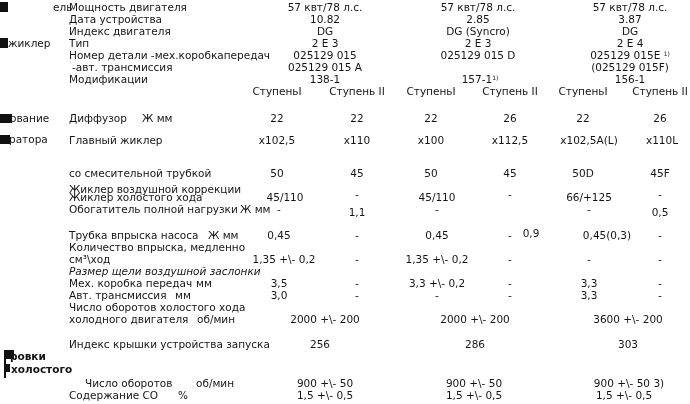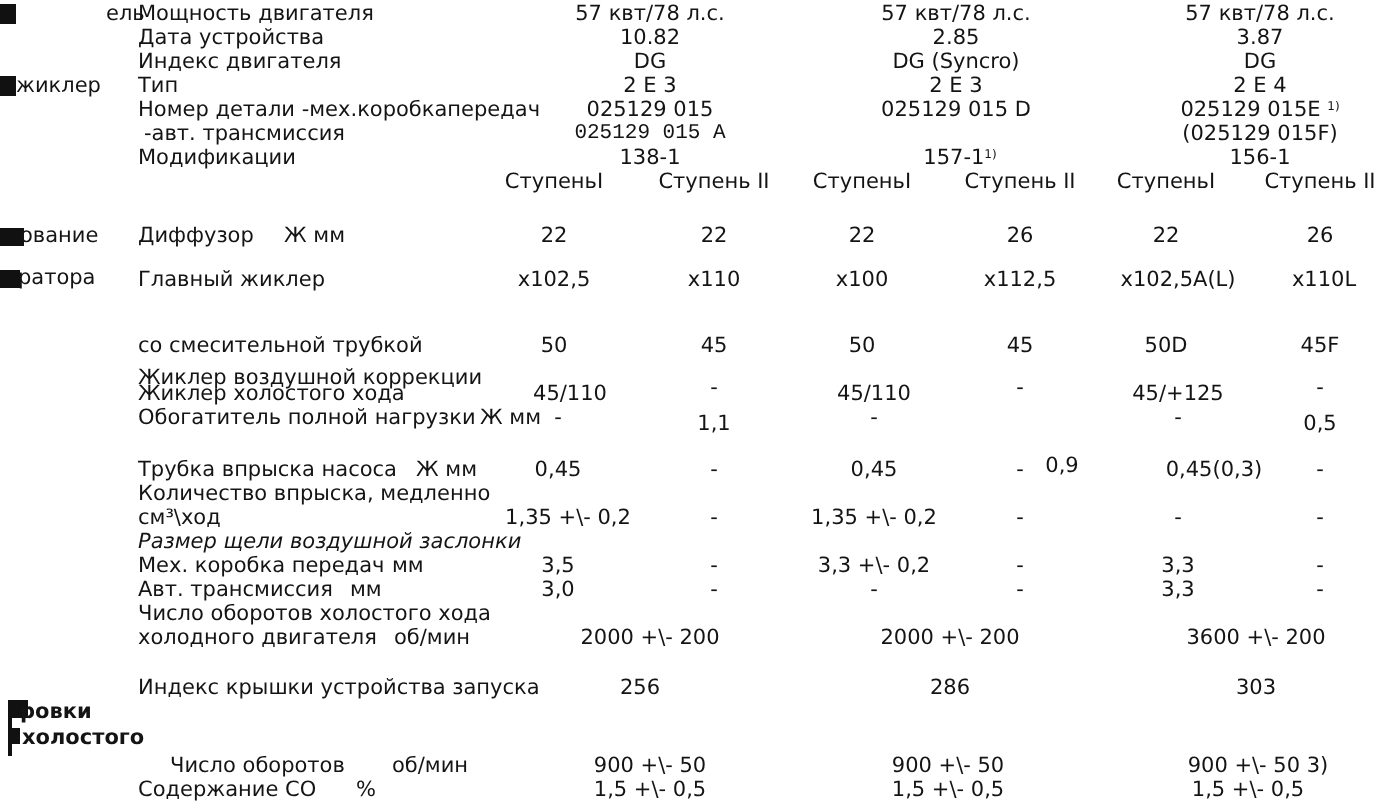--- a/index.html
+++ b/index.html
@@ -46,21 +46,21 @@
 <span class="t c" style="left:325px;top:37px;">2 E 3</span>
 <span class="t c" style="left:478px;top:37px;">2 E 3</span>
 <span class="t c" style="left:630px;top:37px;">2 E 4</span>
 
 <span class="t" style="left:69px;top:49px;">Номер детали -мех.коробкапередач</span>
 <span class="t c" style="left:325px;top:49px;">025129 015</span>
 <span class="t c" style="left:478px;top:49px;">025129 015 D</span>
 <span class="t c" style="left:630px;top:49px;"><span>025129 015E</span> <sup>1)</sup></span>
 
 <span class="t" style="left:72px;top:61px;">-авт. трансмиссия</span>
-<span class="t c" style="left:325px;top:61px;font-family:Liberation Mono, monospace;">025129 015 A</span>
+<span class="t c" style="left:325px;top:61px;">025129 015 A</span>
 <span class="t c" style="left:630px;top:61px;">(025129 015F)</span>
 
 <span class="t" style="left:69px;top:73px;">Модификации</span>
 <span class="t c" style="left:325px;top:73px;">138-1</span>
 <span class="t c" style="left:480px;top:73px;"><span>157-1</span><sup>1)</sup></span>
 <span class="t c" style="left:630px;top:73px;">156-1</span>
 
 <span class="t c" style="left:277px;top:85px;">СтупеньI</span>
 <span class="t c" style="left:357px;top:85px;">Ступень II</span>
 <span class="t c" style="left:431px;top:85px;">СтупеньI</span>
@@ -92,21 +92,21 @@
 <span class="t c" style="left:431px;top:167px;">50</span>
 <span class="t c" style="left:510px;top:167px;">45</span>
 <span class="t c" style="left:583px;top:167px;">50D</span>
 <span class="t c" style="left:660px;top:167px;">45F</span>
 
 <span class="t" style="left:69px;top:191px;">Жиклер холостого хода</span>
 <span class="t c" style="left:285px;top:191px;">45/110</span>
 <span class="t c" style="left:357px;top:188px;">-</span>
 <span class="t c" style="left:437px;top:191px;">45/110</span>
 <span class="t c" style="left:510px;top:188px;">-</span>
-<span class="t c" style="left:589px;top:191px;">45/+125</span>
+<span class="t c" style="left:589px;top:191px;">66/+125</span>
 <span class="t c" style="left:660px;top:188px;">-</span>
 
 <span class="t" style="left:69px;top:203px;">Обогатитель полной нагрузки</span>
 <span class="t" style="left:240px;top:203px;">Ж мм</span>
 <span class="t c" style="left:279px;top:203px;">-</span>
 <span class="t c" style="left:357px;top:206px;">1,1</span>
 <span class="t c" style="left:437px;top:203px;">-</span>
 <span class="t c" style="left:531px;top:206px;margin-top:21px;">0,9</span>
 <span class="t c" style="left:589px;top:203px;">-</span>
 <span class="t c" style="left:660px;top:206px;">0,5</span>

